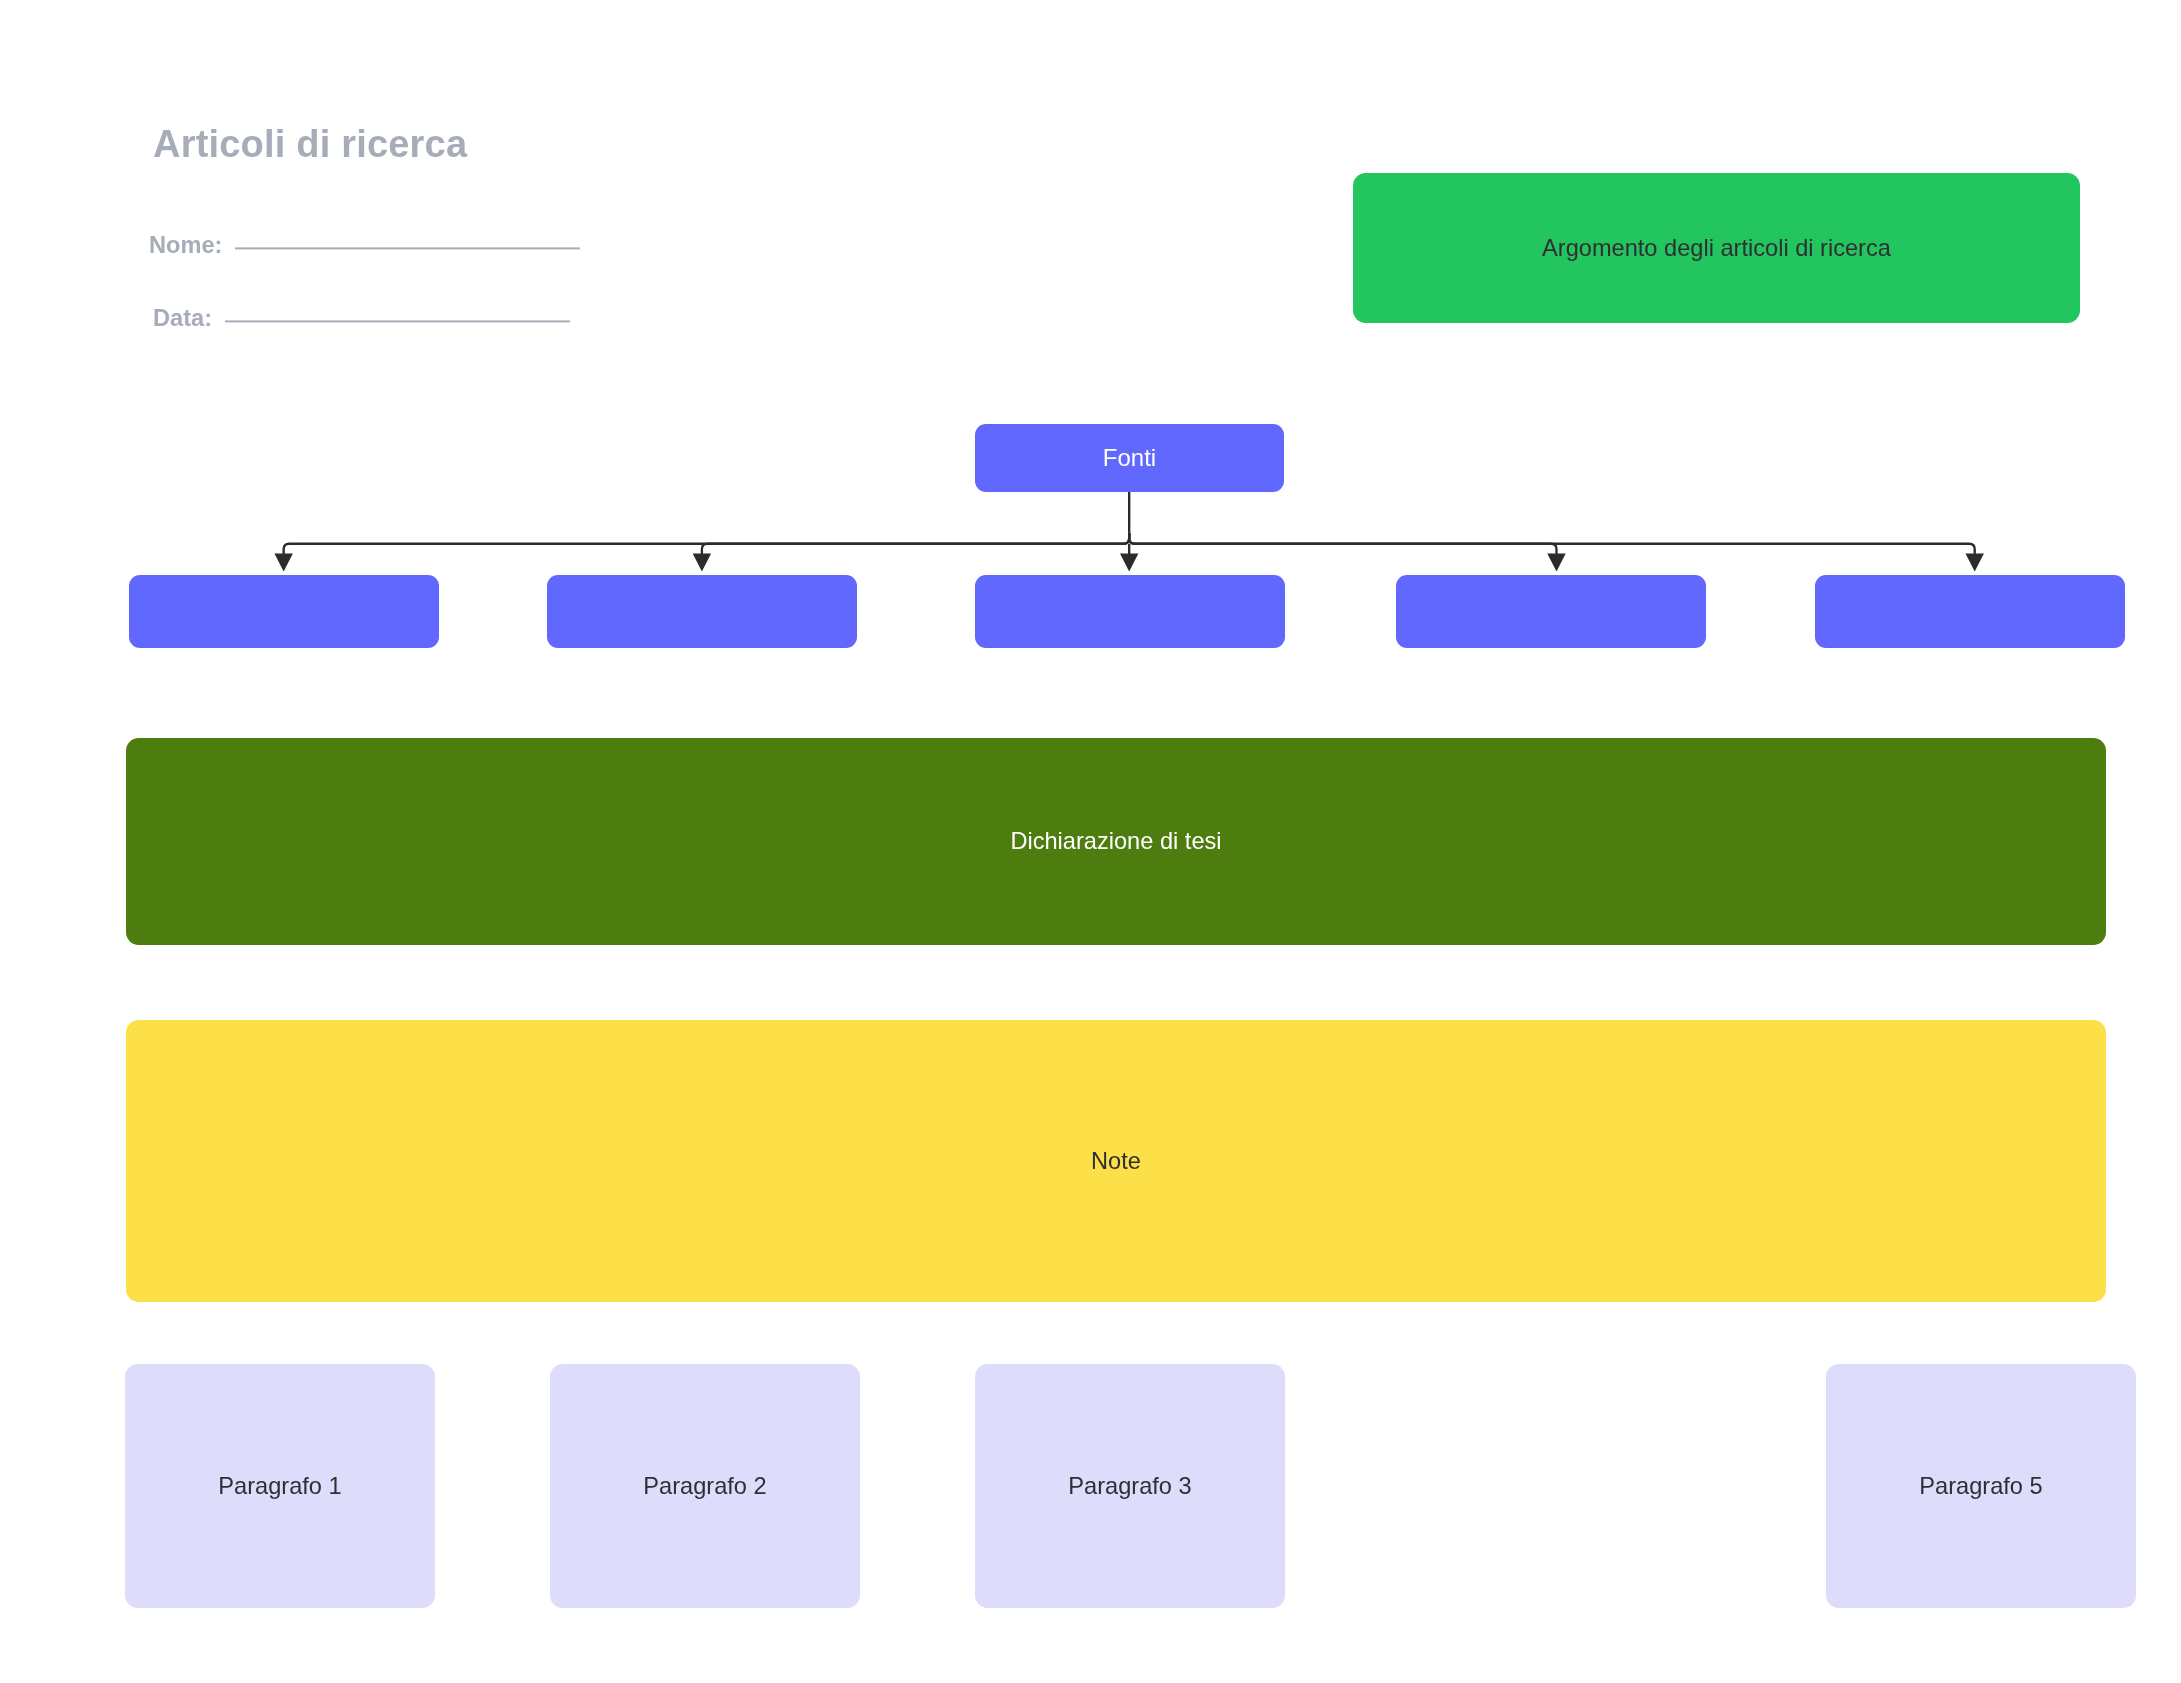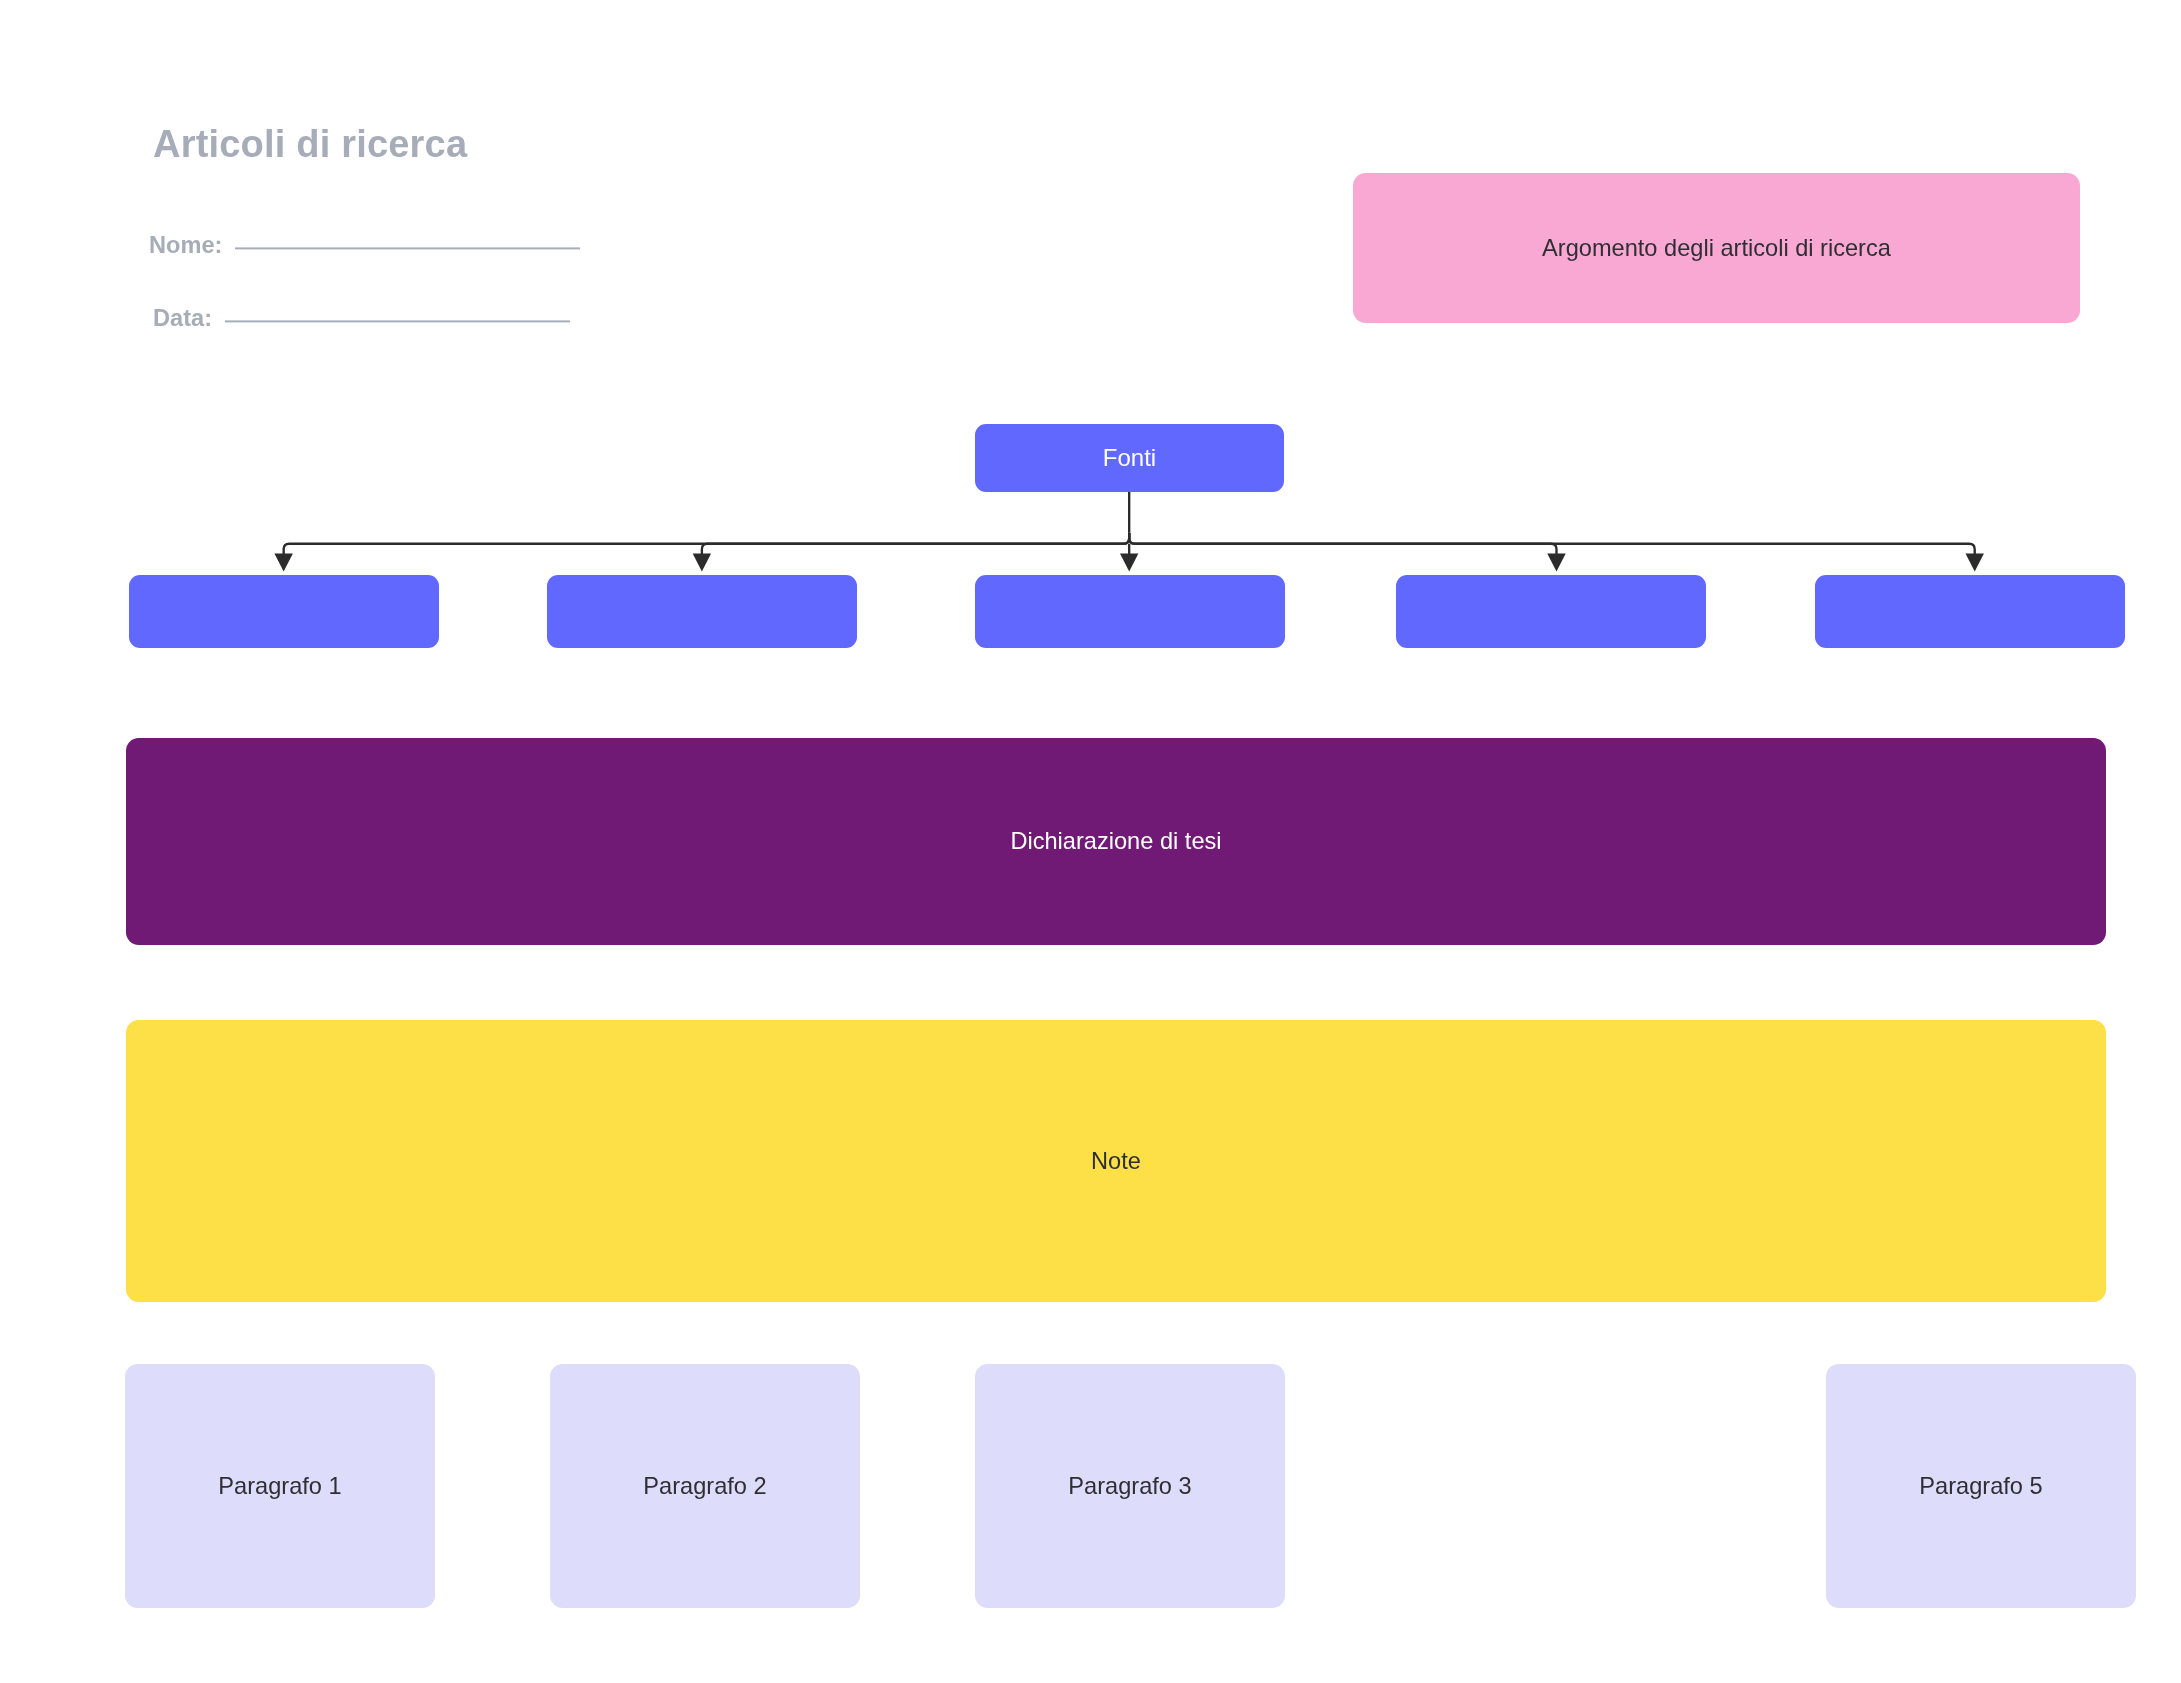--- a/index.html
+++ b/index.html
@@ -56,21 +56,21 @@
     transform: translateY(-3.6px);
   }
 
   
   .topic-box {
     position: absolute;
     left: 1353px;
     top: 173px;
     width: 727px;
     height: 150px;
-    background: #f9a8d4;
+    background: #22c55e;
     border-radius: 12.7px;
     display: flex;
     align-items: center;
     justify-content: center;
     box-sizing: border-box;
     padding: 0 22px;
   }
   .topic-box-text {
     font-size: 23.6px;
     color: #2f2f33;
@@ -122,21 +122,21 @@
     width: 1980px;
     border-radius: 12.7px;
     display: flex;
     align-items: center;
     justify-content: center;
     box-sizing: border-box;
   }
   .thesis-bar {
     top: 738px;
     height: 207px;
-    background: #701a75;
+    background: #4d7c0f;
   }
   .thesis-bar-text {
     font-size: 23.6px;
     color: #ffffff;
   }
   .notes-bar {
     top: 1020px;
     height: 282px;
     background: #fde047;
   }

